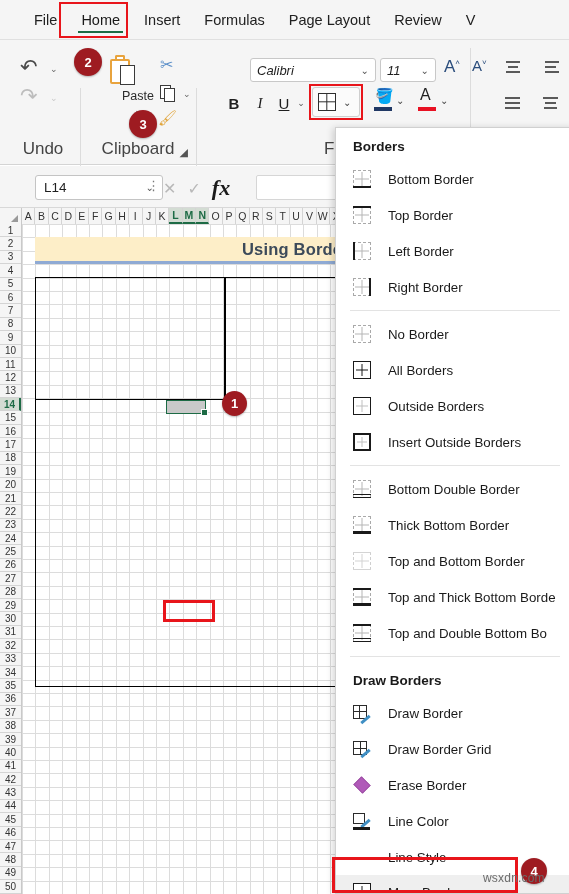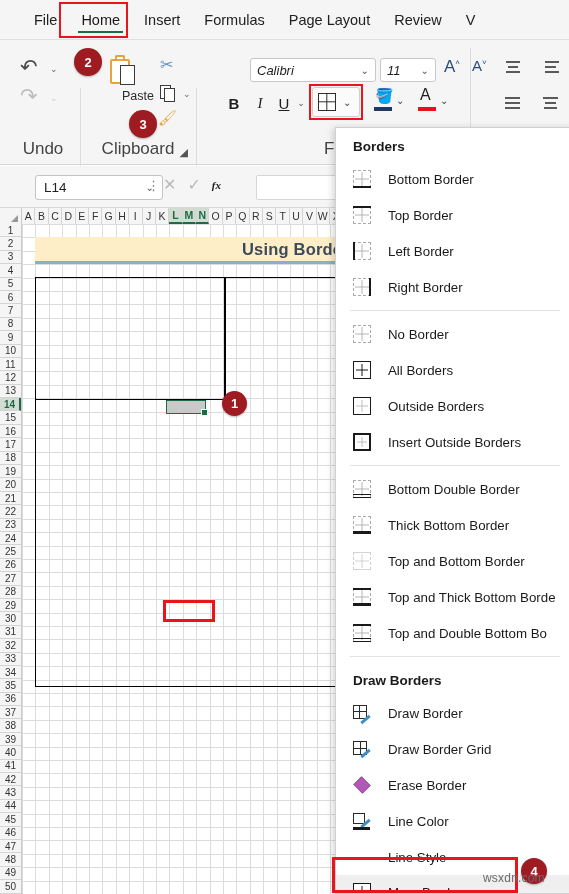--- a/index.html
+++ b/index.html
@@ -170,21 +170,21 @@
     position: absolute; left: 10px; top: 9px; width: 128px; height: 25px;
     background: #fff; border: 1px solid #c4c4c4; border-radius: 3px;
     display: flex; align-items: center; padding: 0 8px; font-size: 13.5px; color: #1f1f1f; margin-left: 25px;
   }
   .namebox .nbv { flex: 1; }
   .namebox .nbc { font-size: 10px; color: #555; }
   .vdots { position: absolute; left: 147px; top: 12px; font-size: 13px; color: #777; letter-spacing: 0; }
   .fb-btns { position: absolute; left: 163px; top: 9px; display: flex; align-items: center; gap: 11px; }
   .fb-x { font-size: 16px; color: #b8b8b8; }
   .fb-v { font-size: 16px; color: #b8b8b8; }
-  .fb-fx { font-size: 11px; font-style: italic; font-weight: bold;
+  .fb-fx { font-size: 22px; font-style: italic; font-weight: bold;
            font-family: "Liberation Serif", serif; color: #1a1a1a; }
   .fb-input {
     position: absolute; left: 256px; top: 9px; right: 6px; height: 25px;
     background: #fff; border: 1px solid #d6d6d6; border-radius: 2px;
   }
 
   
   .sheet {
     position: absolute; left: 0; top: 208px; width: 569px; height: 686px;
     background: #fff; overflow: hidden;

